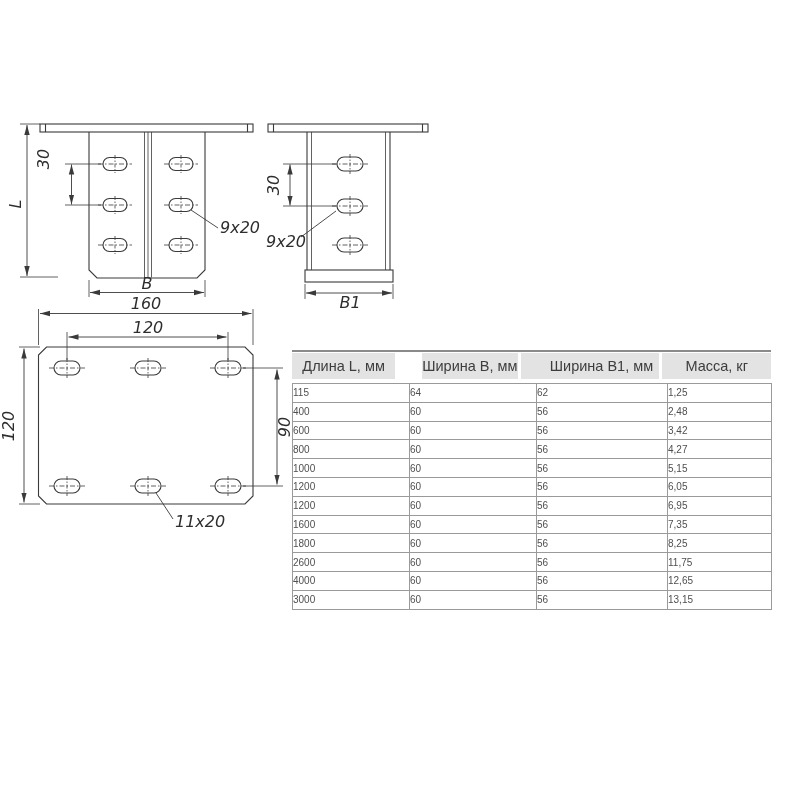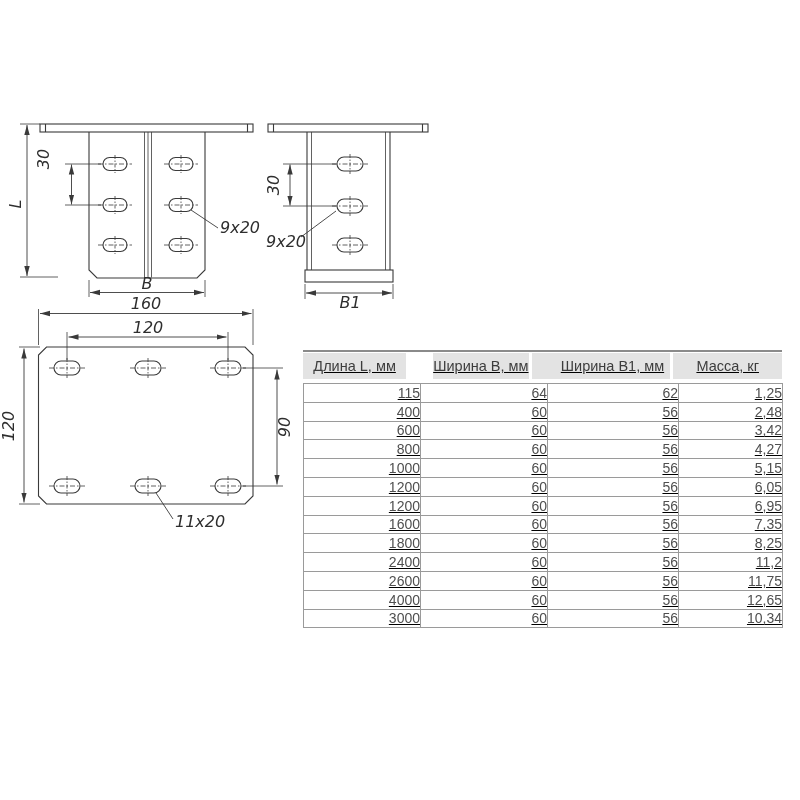--- a/index.html
+++ b/index.html
@@ -7,29 +7,29 @@
           font-family:"Liberation Sans",sans-serif;}
   svg{position:absolute;left:0;top:0;}
   svg .ol{stroke:#3a3a3a;stroke-width:1.1;fill:none;}
   svg .thin{stroke:#3a3a3a;stroke-width:0.8;fill:none;}
   svg .ext{stroke:#3a3a3a;stroke-width:0.8;fill:none;}
   svg .dim{stroke:#3a3a3a;stroke-width:0.9;fill:none;marker-start:url(#ar);marker-end:url(#ar);}
   svg .ldr{stroke:#3a3a3a;stroke-width:0.9;fill:none;}
   svg text{fill:#2e2e2e;font-family:"DejaVu Sans",sans-serif;font-style:italic;font-size:16px;}
   svg text.mid{text-anchor:middle;}
 
-  .spec-table{position:absolute;left:303px;top:350px;width:479px;text-decoration:underline;}
+  .spec-table{position:absolute;left:292px;top:350px;width:479px;}
   .tbl-topline{height:2px;background:#8a8a8a;margin-bottom:1px;}
   .tbl-head{display:flex;gap:3px;height:26px;margin-bottom:4px;}
   .tbl-head .hcell{background:#e3e3e3;color:#3d3d3d;font-size:14.5px;line-height:26px;
                    text-align:center;white-space:nowrap;}
   .hc0{width:114px;}.hc1{width:104px;margin-left:24px;}.hc2{width:128px;padding-left:23px;}.hc3{width:120px;}
   table.grid{border-collapse:collapse;width:479px;table-layout:fixed;}
-  table.grid td{border:1px solid #9a9a9a;height:17.8px;padding:0;text-align:right;
-                font-size:14px;color:#4f4f4f;}
+  table.grid td{border:1px solid #9a9a9a;height:17.8px;padding:0;text-align:left;
+                font-size:10px;color:#4f4f4f;}
   table.grid col.c0{width:117px;}table.grid col.c1{width:127px;}
   table.grid col.c2{width:131px;}table.grid col.c3{width:104px;}
 </style>
 </head>
 <body>
 
 <div id="canvas">
 
   <svg width="800" height="800" viewBox="0 0 800 800">
     <defs>
@@ -215,40 +215,34 @@
             <td>56</td>
             <td>7,35</td>
           </tr>
           <tr>
             <td>1800</td>
             <td>60</td>
             <td>56</td>
             <td>8,25</td>
           </tr>
           <tr>
-            <td>2400</td>
-            <td>60</td>
-            <td>56</td>
-            <td>11,2</td>
-          </tr>
-          <tr>
             <td>2600</td>
             <td>60</td>
             <td>56</td>
             <td>11,75</td>
           </tr>
           <tr>
             <td>4000</td>
             <td>60</td>
             <td>56</td>
             <td>12,65</td>
           </tr>
           <tr>
             <td>3000</td>
             <td>60</td>
             <td>56</td>
-            <td>10,34</td>
+            <td>13,15</td>
           </tr>
         </tbody>
     </table>
   </div>
 
 </div>
 
 </body></html>

